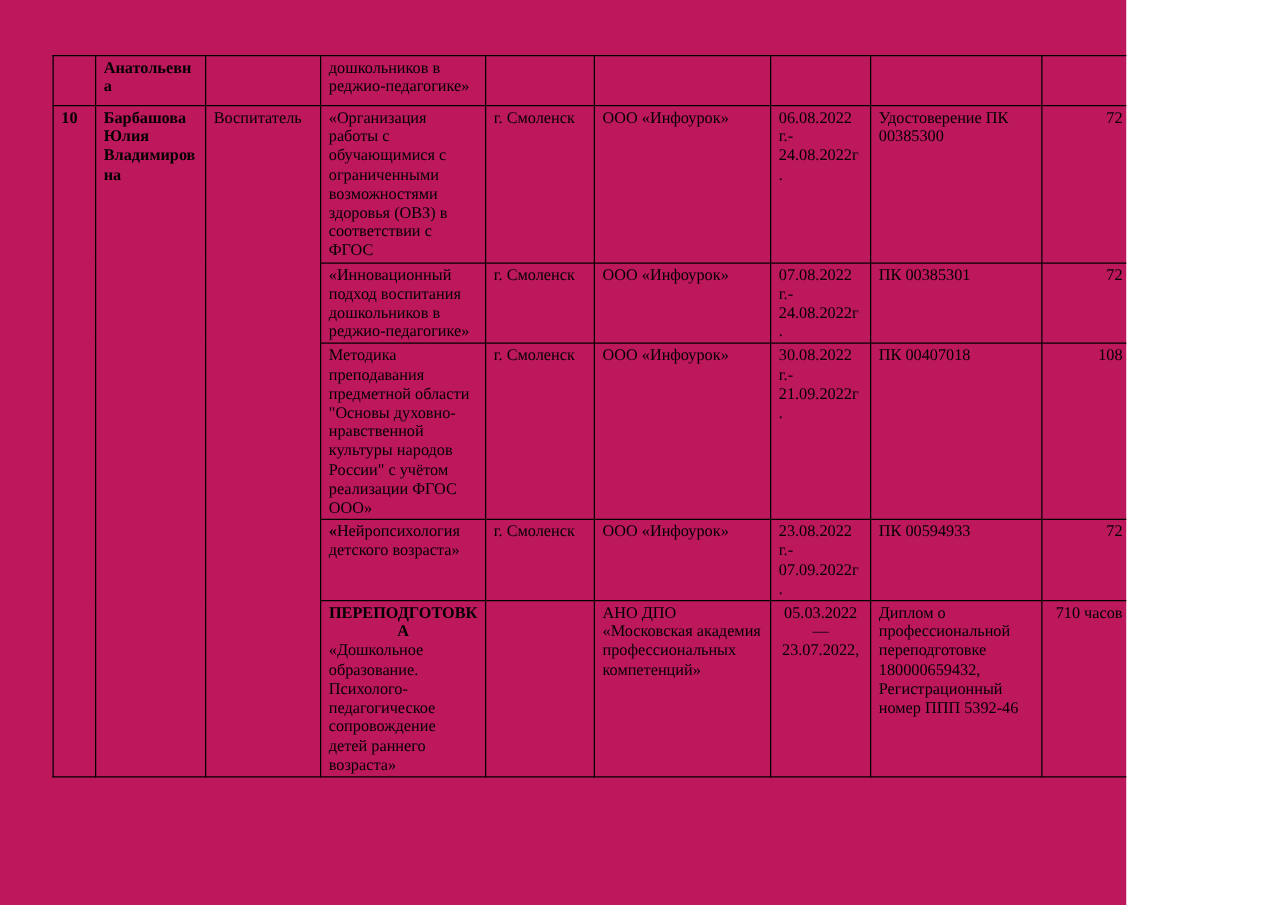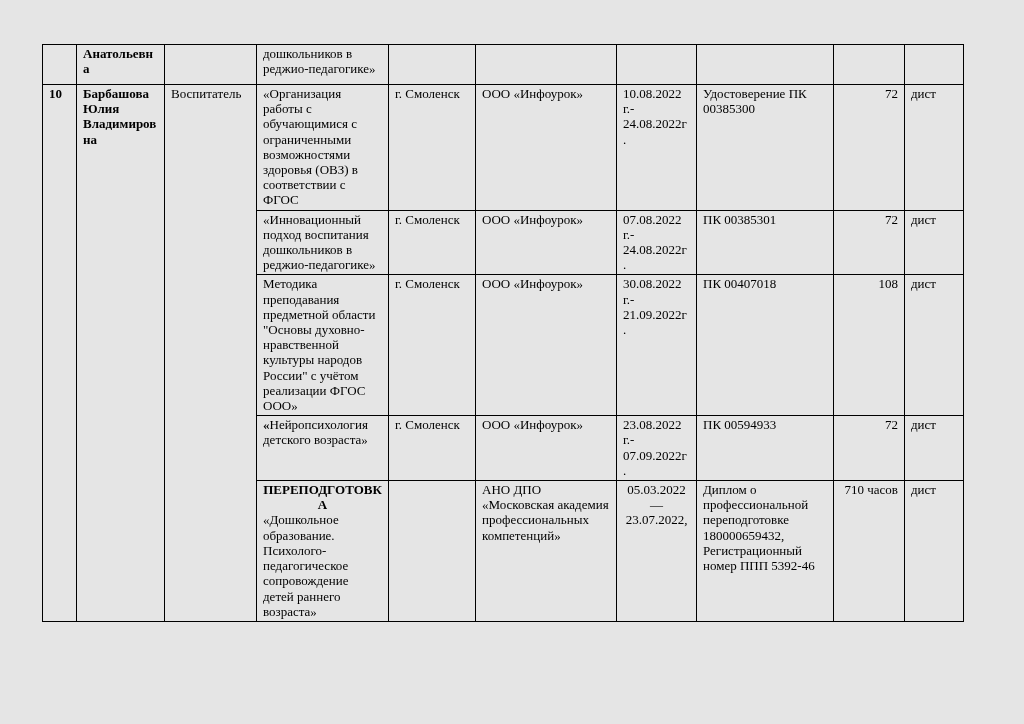--- a/index.html
+++ b/index.html
@@ -7,22 +7,22 @@
     margin: 0; padding: 0;
     width: 1024px; height: 724px;
     background: #ffffff;
     font-family: "Liberation Serif", serif;
     font-size: 13px;
     line-height: 1.17;
     color: #000000;
   }
   .page {
     position: relative;
-    width: 1024px; height: 724px;
-    background: #e5e5e5;
+    width: 901px; height: 724px;
+    background: #be185d;
     overflow: hidden;
   }
   table.grid {
     position: absolute;
     left: 42px; top: 44px;
     width: 921px;
     border-collapse: collapse;
     table-layout: fixed;
   }
   table.grid td {
@@ -84,21 +84,21 @@
         <td></td>
       </tr>
 
       <tr class="rB">
         <td class="b" rowspan="5">10</td>
         <td class="b" rowspan="5">Барбашова Юлия Владимировна</td>
         <td rowspan="5">Воспитатель</td>
         <td><span>«Организация работы с обучающимися с ограниченными возможностями здоровья (ОВЗ) в соответствии с ФГОС</span></td>
         <td>г. Смоленск</td>
         <td>ООО «Инфоурок»</td>
-        <td class="dates">10.08.2022
+        <td class="dates">06.08.2022
 г.-
 24.08.2022г
 .</td>
         <td>Удостоверение ПК 00385300</td>
         <td class="hours">72</td>
         <td>дист</td>
       </tr>
 
       <tr class="rC">
         <td><span>«Инновационный подход воспитания дошкольников в реджио-педагогике»</span></td>

